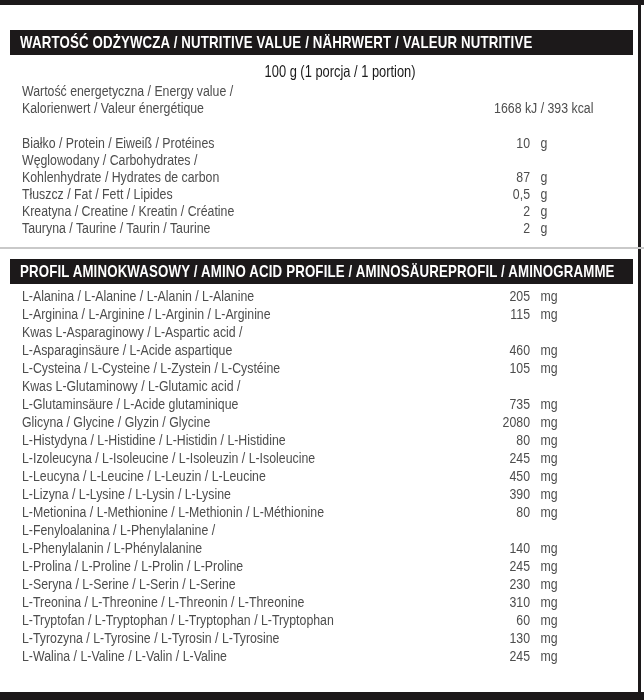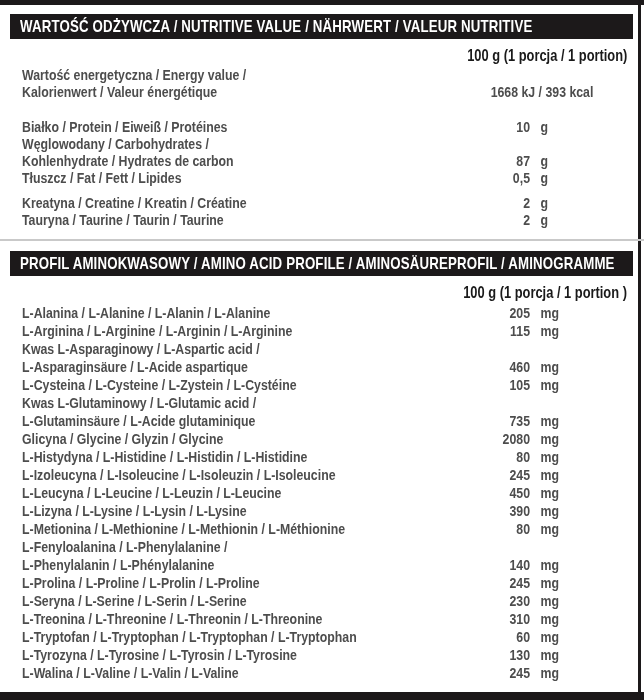--- a/index.html
+++ b/index.html
@@ -12,39 +12,39 @@
     font-family:"Liberation Sans",sans-serif;background:var(--bg);
   }
   
   .strip-top{position:absolute;top:0;left:0;width:644px;height:5px;background:var(--bar);}
   .strip-bottom{position:absolute;bottom:0;left:0;width:644px;height:8px;background:var(--bar);}
   .strip-right{position:absolute;top:0;right:3px;width:3px;height:700px;background:var(--bar);}
 
   .content{position:absolute;top:0;left:0;width:644px;padding:0 11px 0 10px;}
 
   .header-bar{
-    margin-top:14px;height:25px;background:var(--bar);color:#fff;
+    margin-top:30px;height:25px;background:var(--bar);color:#fff;
     display:flex;align-items:center;padding-left:10px;overflow:hidden;
   }
   .header-bar .hb-text{
     display:inline-block;font-weight:bold;font-size:17px;letter-spacing:.2px;
     transform:scaleX(.78);transform-origin:0 50%;white-space:nowrap;
   }
   .serving{
-    text-align:right;margin-top:7px;line-height:18px;padding-right:6px;
-    color:var(--strong);font-weight:bold;font-size:16.5px;
+    text-align:center;margin-top:7px;line-height:18px;padding-right:6px;
+    color:var(--strong);font-weight:normal;font-size:16.5px;
   }
   .serving .sv-text{display:inline-block;transform:scaleX(.78);transform-origin:100% 50%;white-space:nowrap;}
 
   .rows{margin-top:3px;font-size:14px;color:var(--text);}
   .rows.s1{line-height:17px;}
   .rows.s2{line-height:18px;}
-  .row{display:flex;align-items:flex-end;padding-left:12px;font-weight:bold;}
+  .row{display:flex;align-items:flex-end;padding-left:12px;}
   .row.gap{margin-top:18px;}
-  .row.gap2{margin-top:8px;}
+  .row.gap2{}
   .lbl{flex:1;transform:scaleX(.88);transform-origin:0 100%;white-space:nowrap;}
   .val{width:70px;text-align:right;transform:scaleX(.88);transform-origin:100% 100%;white-space:nowrap;}
   .unit{width:103px;padding-left:12px;text-align:left;transform:scaleX(.88);transform-origin:0 100%;}
   .row.wide .val{width:173px;padding-right:45px;}
 
   .divider{margin:10px -11px 0 -10px;height:2px;background:var(--divider);}
   .bar2{margin-top:10px;}
 </style>
 </head>
 <body>
@@ -105,23 +105,20 @@
         <div class="val">2</div>
         <div class="unit">g</div>
       </div>
     </div>
 
   <div class="divider"></div>
 
   <div class="header-bar bar2">
     <span class="hb-text">PROFIL AMINOKWASOWY / AMINO ACID PROFILE / AMINOSÄUREPROFIL / AMINOGRAMME</span>
   </div>
-  <div class="serving">
-    <span class="sv-text">100 g (1 porcja / 1 portion )</span>
-  </div>
   <div class="rows s2">
       <div class="row">
         <div class="lbl">
           <div>L-Alanina / L-Alanine / L-Alanin / L-Alanine</div>
         </div>
         <div class="val">205</div>
         <div class="unit">mg</div>
       </div>
       <div class="row">
         <div class="lbl">

